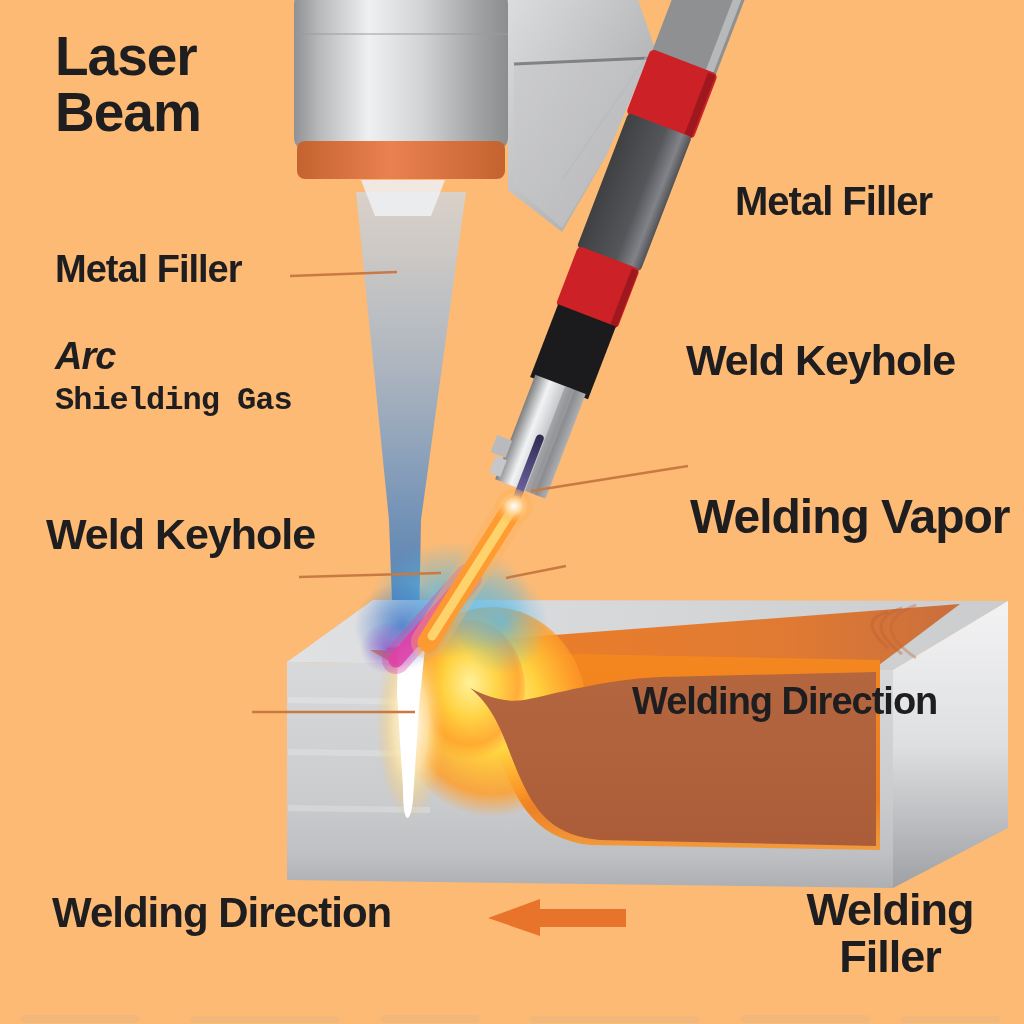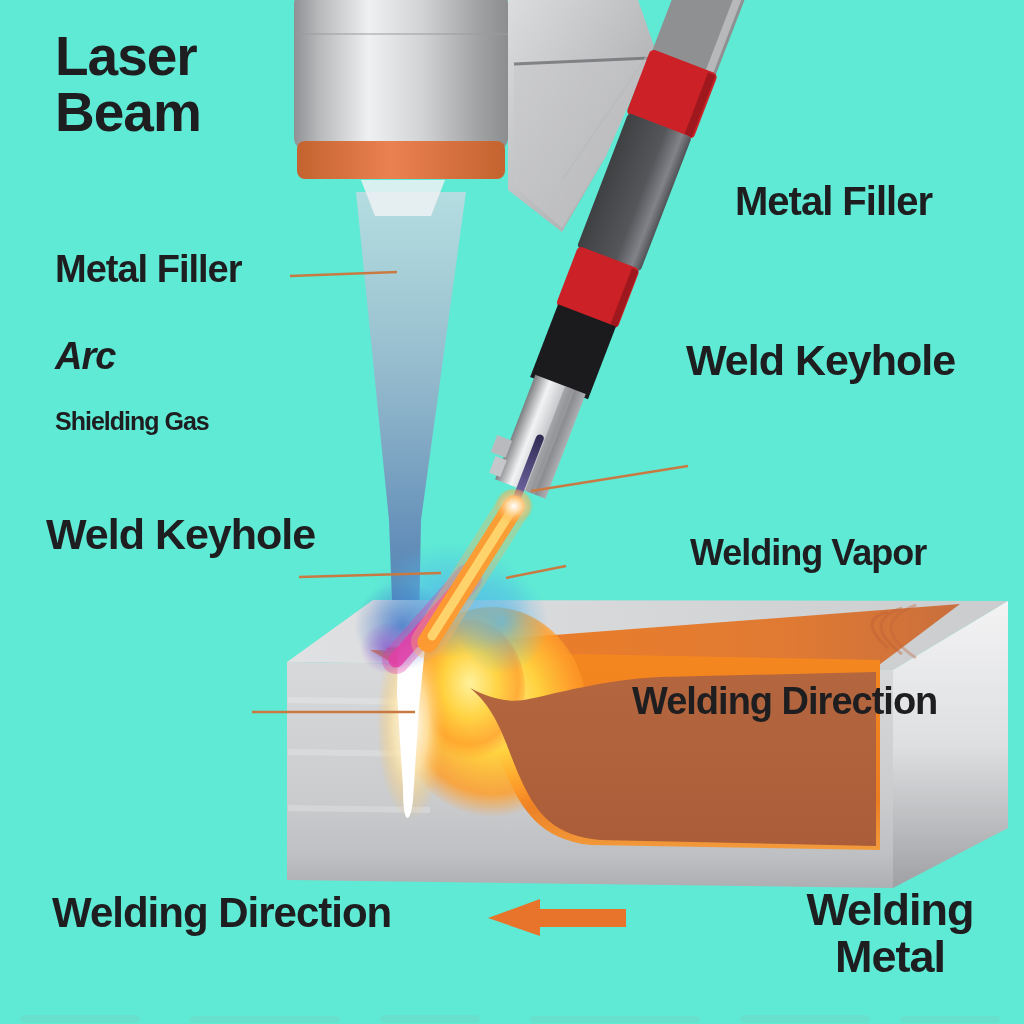--- a/index.html
+++ b/index.html
@@ -1,34 +1,34 @@
 <!DOCTYPE html>
 <html><head>
 <meta charset="utf-8">
 <style>
   html,body{margin:0;padding:0;}
   body{font-family:"Liberation Sans", sans-serif; background:#ffffff;}
-  #stage{position:relative; width:1024px; height:1024px; background:#5eead4; overflow:hidden;}
+  #stage{position:relative; width:1024px; height:1024px; background:#fdba74; overflow:hidden;}
   #art{position:absolute; left:0; top:0;}
   .lbl{
     position:absolute;
     font-weight:bold;
     color:#1e1d1f;
     letter-spacing:-1px;
     line-height:1.05;
     white-space:pre-line;
   }
   .lbl-laser-beam{left:55px; top:28px; font-size:55px; line-height:56px; width:215px;}
   .lbl-metal-filler-left{left:55px; top:250px; font-size:38px;}
   .lbl-arc{left:55px; top:337px; font-size:38px;font-style:italic;}
-  .lbl-shielding-gas{left:55px; top:408px; font-size:25px;}
+  .lbl-shielding-gas{left:55px; top:384px; font-size:32px;font-family:Liberation Mono, monospace;}
   .lbl-weld-keyhole-left{left:46px; top:512px; font-size:43px;}
   .lbl-metal-filler-right{left:735px; top:180px; font-size:40px;}
   .lbl-weld-keyhole-right{left:686px; top:338px; font-size:43px;}
-  .lbl-welding-vapor{left:690px; top:534px; font-size:36px;}
+  .lbl-welding-vapor{left:690px; top:492px; font-size:48px;}
   .lbl-welding-direction-block{left:632px; top:682px; font-size:38px;}
   .lbl-welding-direction-bottom{left:52px; top:891px; font-size:42px;}
   .lbl-welding-vapon{left:760px; top:886px; font-size:45px; line-height:47px; width:260px; text-align:center;}
 </style>
 </head>
 <body>
 
 <div id="stage">
 
   <svg id="art" width="1024" height="1024" viewBox="0 0 1024 1024">
@@ -232,14 +232,14 @@
   <div class="lbl lbl-laser-beam">Laser Beam</div>
   <div class="lbl lbl-metal-filler-left">Metal Filler</div>
   <div class="lbl lbl-arc">Arc</div>
   <div class="lbl lbl-shielding-gas">Shielding Gas</div>
   <div class="lbl lbl-weld-keyhole-left">Weld Keyhole</div>
   <div class="lbl lbl-metal-filler-right">Metal Filler</div>
   <div class="lbl lbl-weld-keyhole-right">Weld Keyhole</div>
   <div class="lbl lbl-welding-vapor">Welding Vapor</div>
   <div class="lbl lbl-welding-direction-block">Welding Direction</div>
   <div class="lbl lbl-welding-direction-bottom">Welding Direction</div>
-  <div class="lbl lbl-welding-vapon">Welding Metal</div>
+  <div class="lbl lbl-welding-vapon">Welding Filler</div>
 </div>
 
 </body></html>

